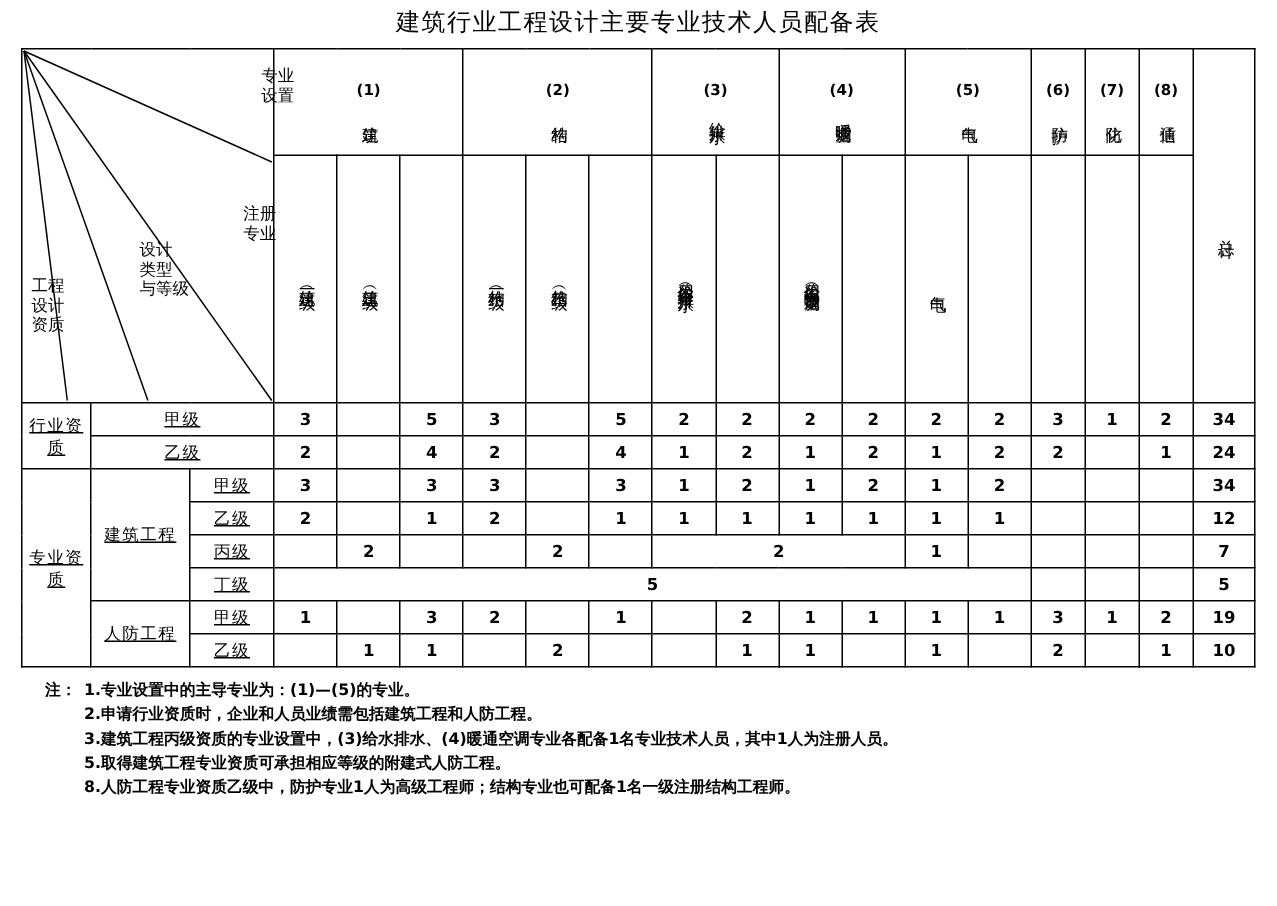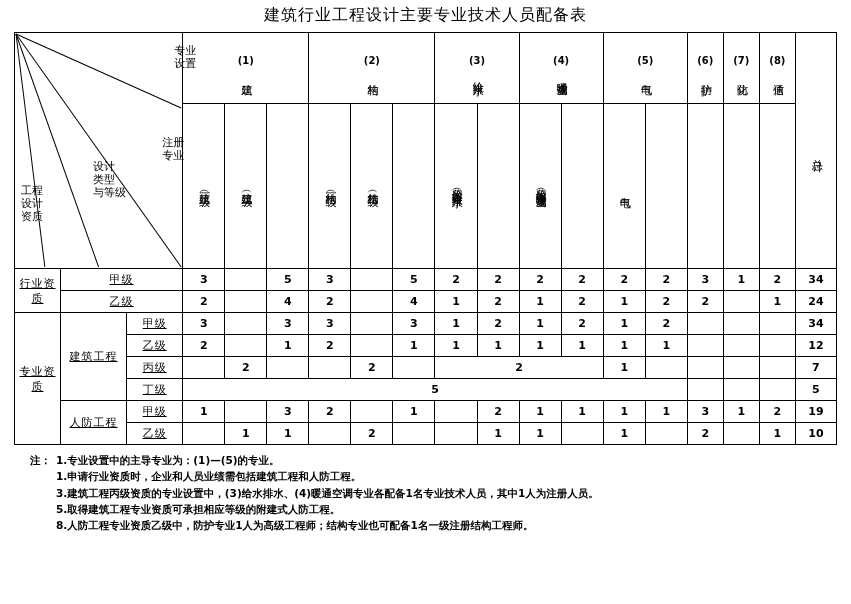--- a/index.html
+++ b/index.html
@@ -379,21 +379,21 @@
       </table>
   </div>
 
   <div class="notes">
     <div class="row">
       <div class="lead">注：</div>
       <div class="body">1.专业设置中的主导专业为：(1)—(5)的专业。</div>
     </div>
     <div class="row">
       <div class="lead"></div>
-      <div class="body">1.申请行业资质时，企业和人员业绩需包括建筑工程和人防工程。</div>
+      <div class="body">2.申请行业资质时，企业和人员业绩需包括建筑工程和人防工程。</div>
     </div>
     <div class="row">
       <div class="lead"></div>
       <div class="body">3.建筑工程丙级资质的专业设置中，(3)给水排水、(4)暖通空调专业各配备1名专业技术人员，其中1人为注册人员。</div>
     </div>
     <div class="row">
       <div class="lead"></div>
       <div class="body">5.取得建筑工程专业资质可承担相应等级的附建式人防工程。</div>
     </div>
     <div class="row">

